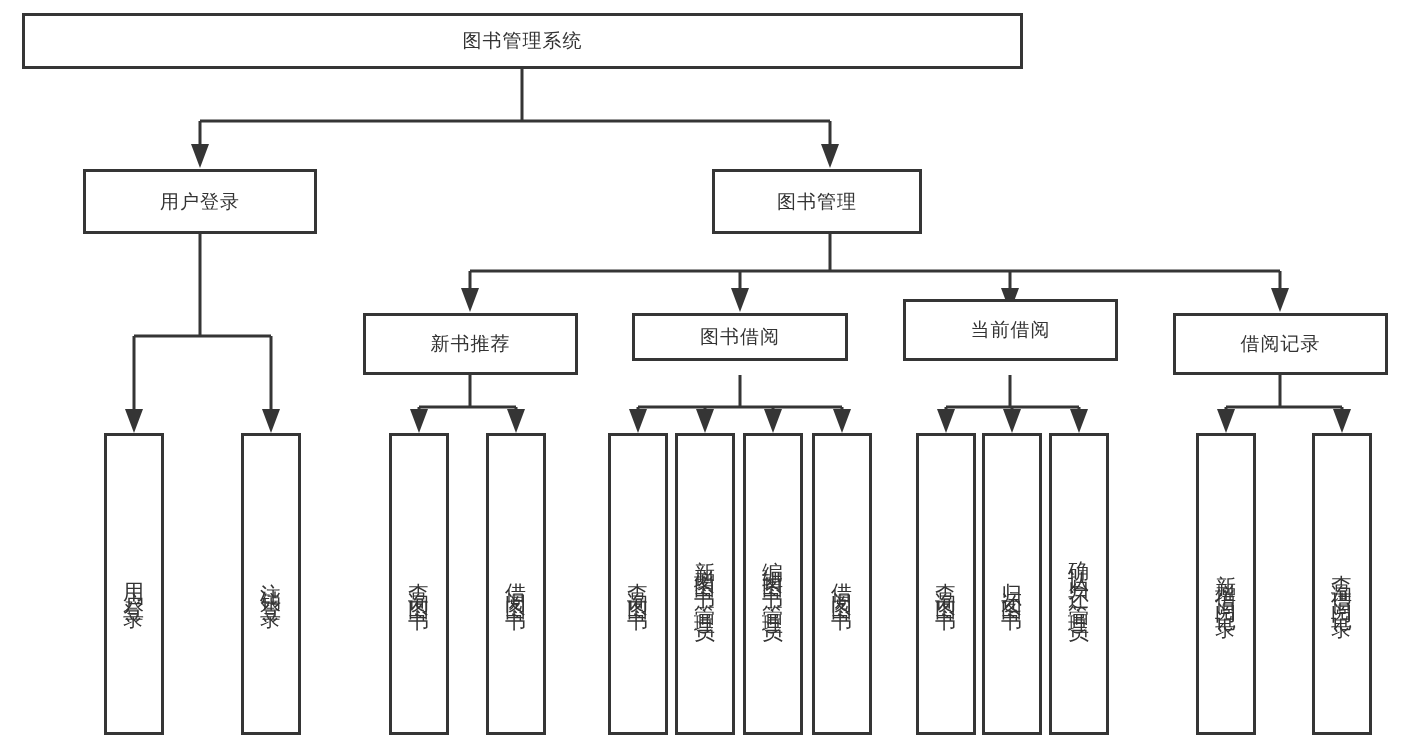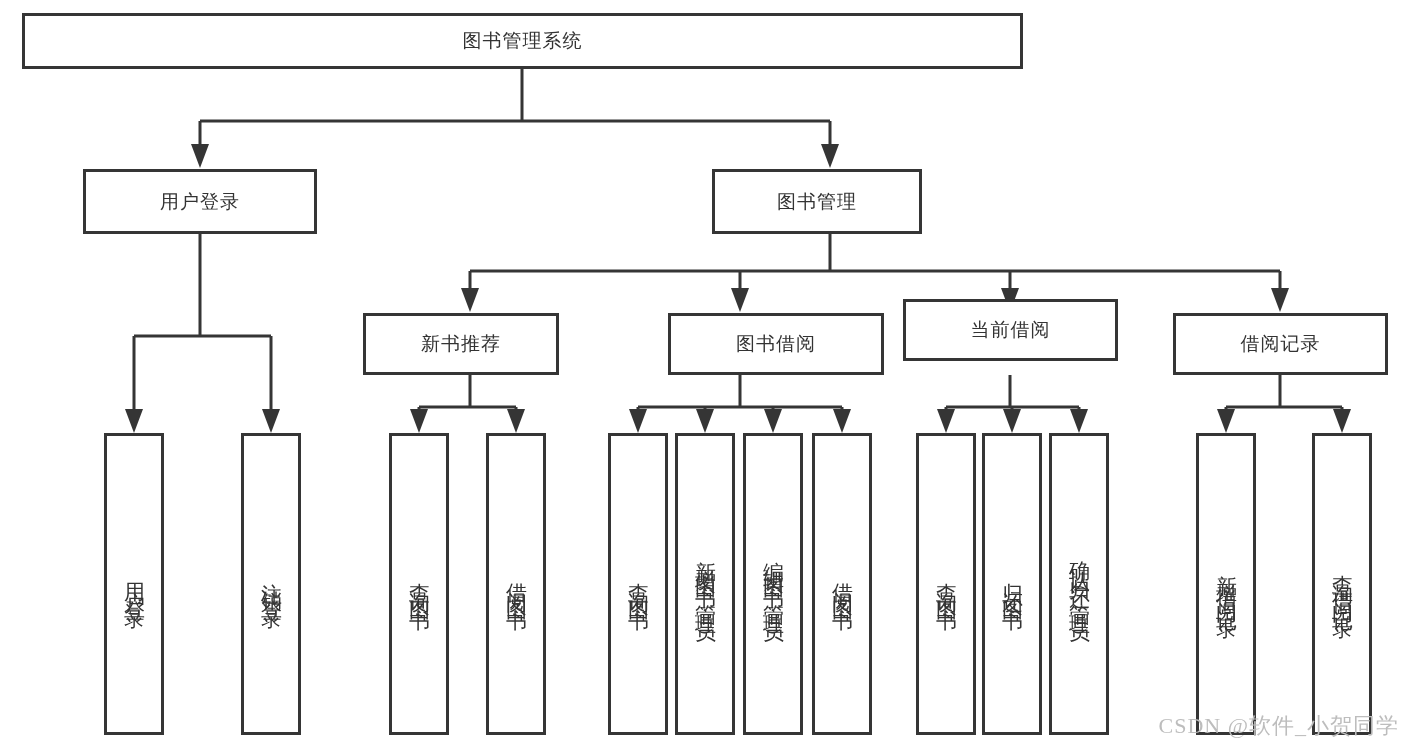--- a/index.html
+++ b/index.html
@@ -7,21 +7,21 @@
     --text:#333333;
     --watermark:#bdbdbd;
     --bg:#ffffff;
   }
   html,body{margin:0;padding:0;background:var(--bg);}
   .canvas{
     position:relative;
     width:1405px;height:747px;
     background:var(--bg);
     overflow:hidden;
-    font-family:Liberation Serif, serif;
+    font-family:Liberation Sans, sans-serif;
     color:var(--text);
   }
   .connectors{position:absolute;left:0;top:0;width:1405px;height:747px;}
   .connectors path{stroke:var(--line);stroke-width:3;fill:none;}
   .connectors polygon{fill:var(--line);stroke:none;}
   .hnode{
     position:absolute;
     box-sizing:border-box;
     border:3px solid var(--line);
     background:var(--bg);
@@ -95,22 +95,22 @@
     <path d="M1280 375 V407 M1226 407 H1342 M1226 407 V411 M1342 407 V411"></path>
     <polygon points="1217,409 1235,409 1226,433"></polygon>
     <polygon points="1333,409 1351,409 1342,433"></polygon>
   </svg>
 
   <div class="hnode" style="left:22px;top:13px;width:1001px;height:56px;">图书管理系统</div>
 
   <div class="hnode" style="left:83px;top:169px;width:234px;height:65px;">用户登录</div>
   <div class="hnode" style="left:712px;top:169px;width:210px;height:65px;">图书管理</div>
 
-  <div class="hnode" style="left:363px;top:313px;width:196px;height:62px;">新书推荐</div>
-  <div class="hnode" style="left:668px;top:313px;width:216px;height:62px;">图书借阅</div>
+  <div class="hnode" style="left:363px;top:313px;width:215px;height:62px;">新书推荐</div>
+  <div class="hnode" style="left:632px;top:313px;width:216px;height:48px;">图书借阅</div>
   <div class="hnode" style="left:903px;top:299px;width:215px;height:62px;">当前借阅</div>
   <div class="hnode" style="left:1173px;top:313px;width:215px;height:62px;">借阅记录</div>
 
   <div class="vnode" style="left:104px;">
     <span class="vtext">用户登录</span>
   </div>
   <div class="vnode" style="left:241px;">
     <span class="vtext">注销登录</span>
   </div>
 
@@ -144,15 +144,14 @@
     <span class="vtext">确认归还（管理员）</span>
   </div>
 
   <div class="vnode" style="left:1196px;">
     <span class="vtext">新增借阅记录</span>
   </div>
   <div class="vnode" style="left:1312px;">
     <span class="vtext">查询借阅记录</span>
   </div>
 
-  <div class="watermark">CSDN @软件_小贺同学</div>
 
 </div>
 
 </body></html>

